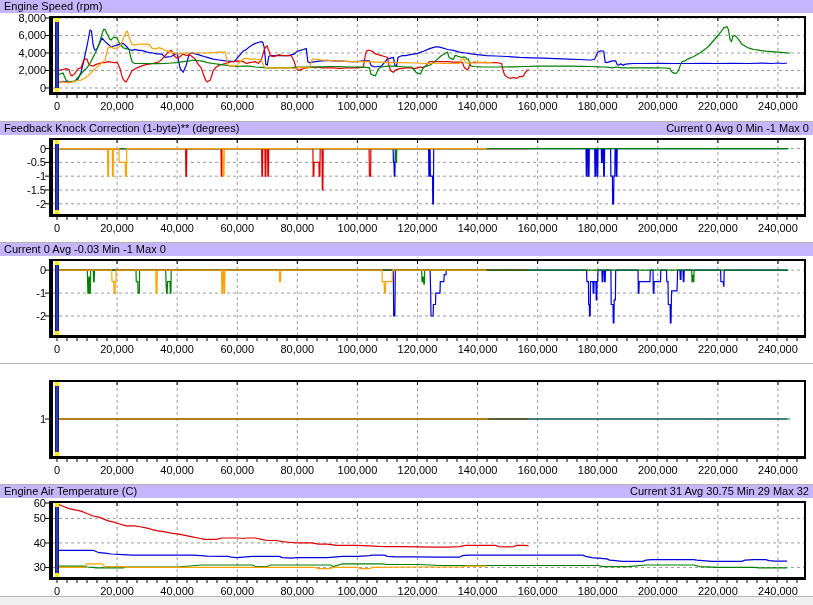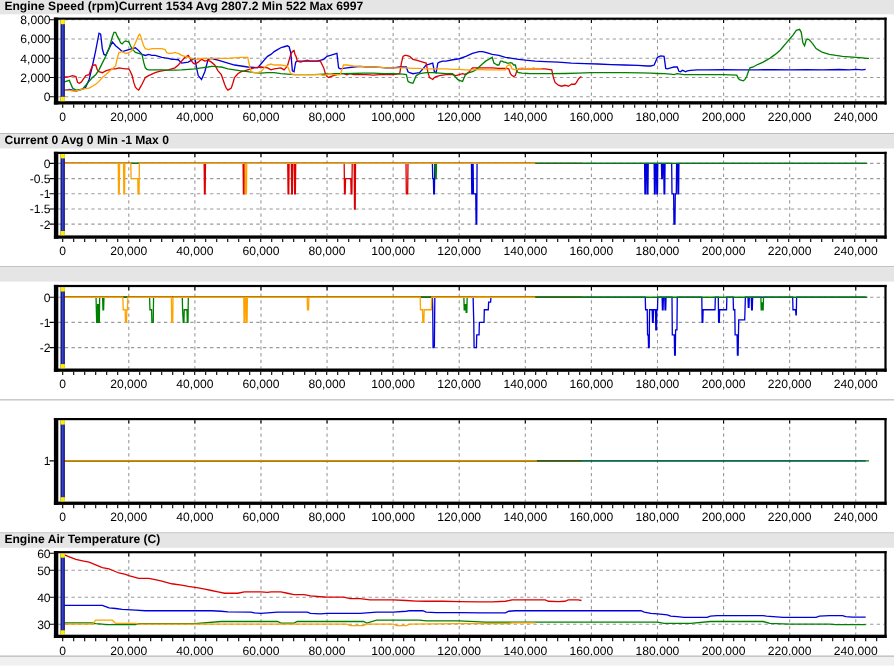--- a/index.html
+++ b/index.html
@@ -1,36 +1,35 @@
 <!DOCTYPE html>
 <html><head>
 <meta charset="utf-8">
 <style>
   html,body{margin:0;padding:0;background:#ffffff;}
   body{width:813px;height:605px;position:relative;font-family:"Liberation Sans",sans-serif;overflow:hidden;}
   .panel{position:relative;height:121px;box-sizing:border-box;background:#ffffff;}
   .panel + .panel{border-top:1px solid #b4b4b4;}
-  .titlebar{height:13px;background:#e5e5e5;display:flex;align-items:center;
-            padding:0 4px;font-size:11px;line-height:13px;color:#000;white-space:nowrap;font-weight:bold;}
+  .titlebar{height:13px;background:#c4b5fd;display:flex;justify-content:space-between;align-items:center;
+            padding:0 4px;font-size:11px;line-height:13px;color:#000;white-space:nowrap;}
   .titlebar .t{font-size:11px;}
   .titlebar .s{font-size:11px;}
   svg.plot{display:block;position:absolute;left:0;top:13px;}
   .lbl{font-family:"Liberation Sans",sans-serif;font-size:11px;fill:#000;}
   .end{text-anchor:end;}
   .mid{text-anchor:middle;}
   .grid{stroke:#9a9a9a;stroke-width:1;}
   .bottom-strip{position:absolute;left:0;top:596px;width:813px;height:9px;background:#f0f0f0;border-top:1px solid #b4b4b4;}
 </style>
 </head>
 <body>
 
 <section class="panel">
   <div class="titlebar">
     <span class="t">Engine Speed (rpm)</span>
-    <span class="s">Current 1534 Avg 2807.2 Min 522 Max 6997</span>
   </div>
   <svg class="plot" width="813" height="108">
       <defs>
         <clipPath id="clip0">
           <rect x="53" y="5" width="751" height="74"></rect>
         </clipPath>
       </defs>
       <line x1="57" x2="57" y1="5" y2="79" class="grid" stroke-dasharray="3,3"></line>
       <line x1="117.08" x2="117.08" y1="5" y2="79" class="grid" stroke-dasharray="3,3"></line>
       <line x1="177.16" x2="177.16" y1="5" y2="79" class="grid" stroke-dasharray="3,3"></line>
@@ -172,20 +171,21 @@
       <text x="537.64" y="97" class="lbl mid">160,000</text>
       <text x="597.72" y="97" class="lbl mid">180,000</text>
       <text x="657.8" y="97" class="lbl mid">200,000</text>
       <text x="717.88" y="97" class="lbl mid">220,000</text>
       <text x="777.96" y="97" class="lbl mid">240,000</text>
     </svg>
 </section>
 
 <section class="panel">
   <div class="titlebar">
+    <span class="t">Feedback Knock Correction (1-byte)** (degrees)</span>
     <span class="s">Current 0 Avg 0 Min -1 Max 0</span>
   </div>
   <svg class="plot" width="813" height="108">
       <defs>
         <clipPath id="clip1">
           <rect x="53" y="5" width="751" height="74"></rect>
         </clipPath>
       </defs>
       <line x1="57" x2="57" y1="5" y2="79" class="grid" stroke-dasharray="3,3"></line>
       <line x1="117.08" x2="117.08" y1="5" y2="79" class="grid" stroke-dasharray="3,3"></line>
@@ -328,20 +328,21 @@
       <text x="537.64" y="97" class="lbl mid">160,000</text>
       <text x="597.72" y="97" class="lbl mid">180,000</text>
       <text x="657.8" y="97" class="lbl mid">200,000</text>
       <text x="717.88" y="97" class="lbl mid">220,000</text>
       <text x="777.96" y="97" class="lbl mid">240,000</text>
     </svg>
 </section>
 
 <section class="panel">
   <div class="titlebar">
+    <span class="s">Current 0 Avg -0.03 Min -1 Max 0</span>
   </div>
   <svg class="plot" width="813" height="108">
       <defs>
         <clipPath id="clip2">
           <rect x="53" y="5" width="751" height="74"></rect>
         </clipPath>
       </defs>
       <line x1="57" x2="57" y1="5" y2="79" class="grid" stroke-dasharray="3,3"></line>
       <line x1="117.08" x2="117.08" y1="5" y2="79" class="grid" stroke-dasharray="3,3"></line>
       <line x1="177.16" x2="177.16" y1="5" y2="79" class="grid" stroke-dasharray="3,3"></line>
@@ -618,20 +619,21 @@
       <text x="597.72" y="97" class="lbl mid">180,000</text>
       <text x="657.8" y="97" class="lbl mid">200,000</text>
       <text x="717.88" y="97" class="lbl mid">220,000</text>
       <text x="777.96" y="97" class="lbl mid">240,000</text>
     </svg>
 </section>
 
 <section class="panel">
   <div class="titlebar">
     <span class="t">Engine Air Temperature (C)</span>
+    <span class="s">Current 31 Avg 30.75 Min 29 Max 32</span>
   </div>
   <svg class="plot" width="813" height="108">
       <defs>
         <clipPath id="clip4">
           <rect x="53" y="5" width="751" height="74"></rect>
         </clipPath>
       </defs>
       <line x1="57" x2="57" y1="5" y2="79" class="grid" stroke-dasharray="3,3"></line>
       <line x1="117.08" x2="117.08" y1="5" y2="79" class="grid" stroke-dasharray="3,3"></line>
       <line x1="177.16" x2="177.16" y1="5" y2="79" class="grid" stroke-dasharray="3,3"></line>

